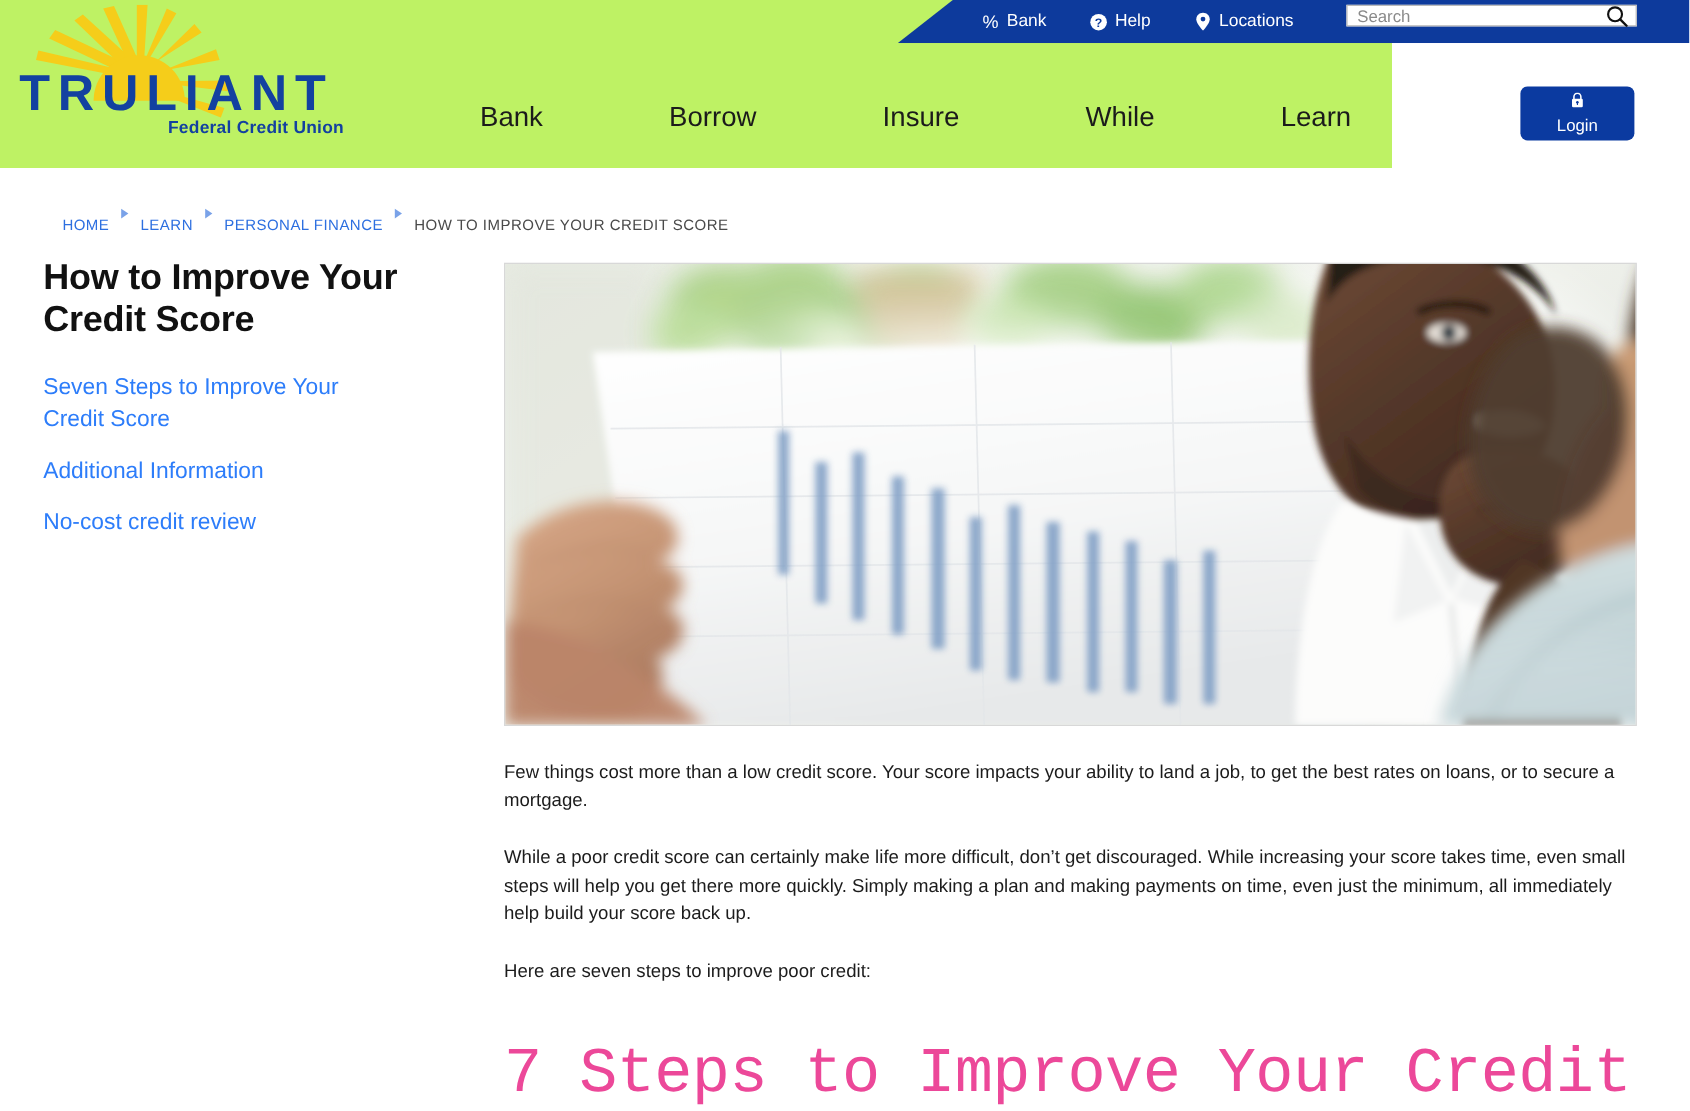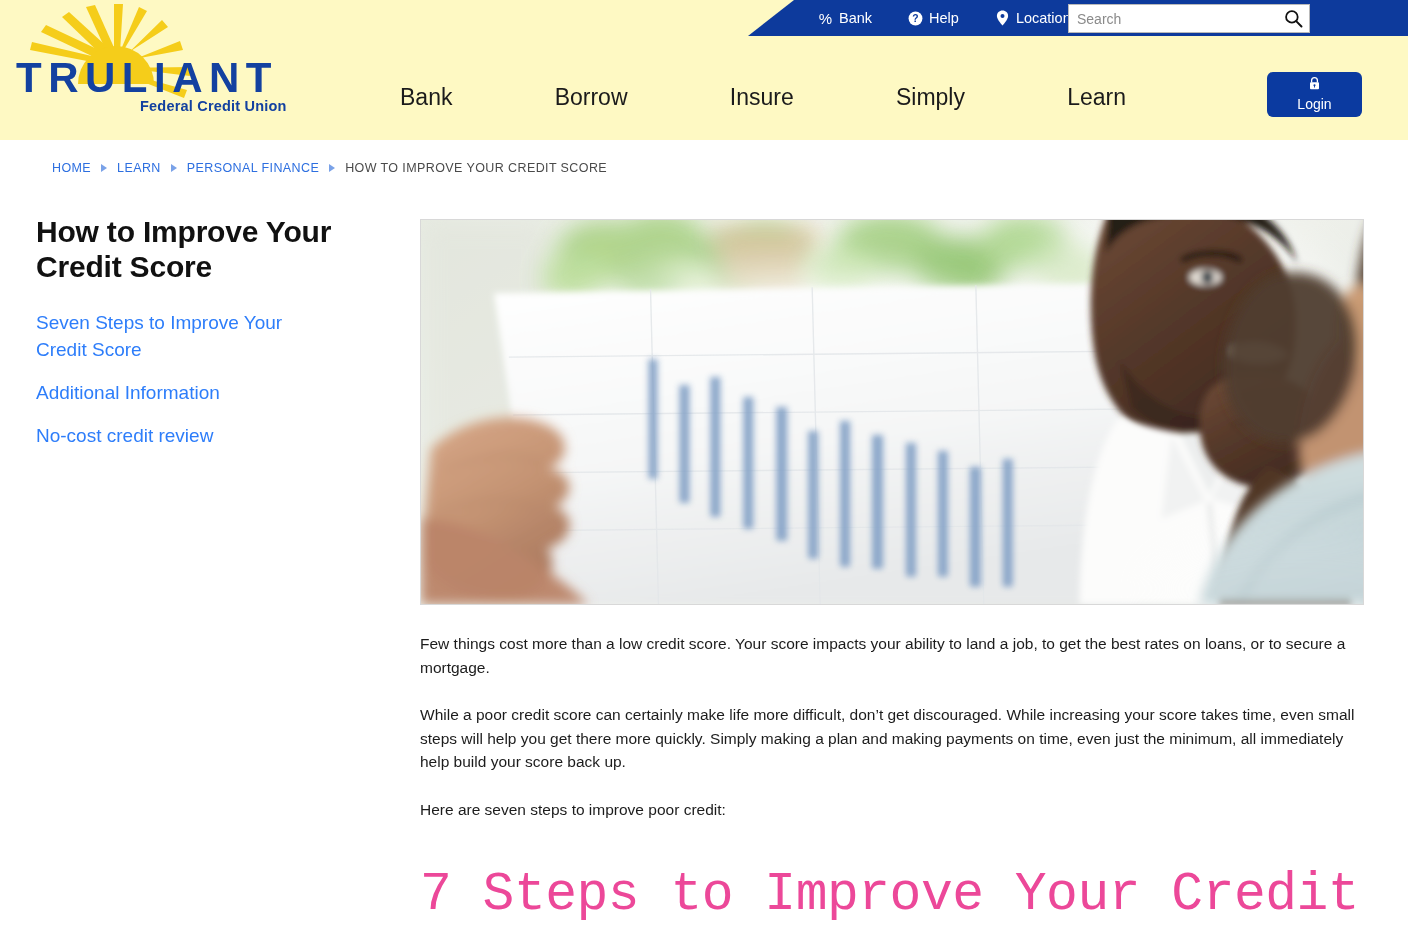--- a/index.html
+++ b/index.html
@@ -57,22 +57,22 @@
   .pct-icon {
     font-size: 15px;
     line-height: 1;
     color: #ffffff;
     font-weight: 400;
   }
 
   
   .search-wrap {
     position: absolute;
-    top: 4px; left: 1068px;
-    width: 242px; height: 29px;
+    top: 4px; left: 1122px;
+    width: 242px; height: 18px;
     background: #ffffff;
     border: 1px solid #b9b9b9;
     display: flex;
     align-items: center;
   }
   .search-input {
     border: 0;
     outline: none;
     flex: 1 1 auto;
     height: 100%;
@@ -88,22 +88,22 @@
     width: 32px; height: 100%;
     display: flex; align-items: center; justify-content: center;
     cursor: pointer;
     padding: 0;
   }
 
   
   .header {
     position: absolute;
     top: 0; left: 0;
-    width: 1408px; height: 140px;
-    background: #fef9c3;
+    width: 1160px; height: 140px;
+    background: #bef264;
     z-index: 3;
   }
   .logo {
     position: absolute;
     left: 10px; top: 4px;
     width: 290px; height: 115px;
     cursor: pointer;
   }
   .logo svg { display: block; }
 
@@ -155,20 +155,21 @@
     font-size: 12.5px;
     letter-spacing: 0.4px;
     z-index: 2;
   }
   .crumb {
     color: #2d6fe0;
     text-decoration: none;
     text-transform: uppercase;
     cursor: pointer;
     white-space: nowrap;
+    margin-top: 20px;
   }
   .crumb.current {
     color: #4a4a4a;
     cursor: default;
   }
   .crumb-sep {
     display: inline-block;
     margin: 0 10px;
     width: 0; height: 0;
     border-left: 6px solid #7aa2e8;
@@ -279,21 +280,21 @@
     </svg>
   </a>
 
   <nav class="main-nav">
     <a class="nav-item" href="#">Bank</a>
     <span class="nav-spacer"></span>
     <a class="nav-item" href="#">Borrow</a>
     <span class="nav-spacer"></span>
     <a class="nav-item" href="#">Insure</a>
     <span class="nav-spacer"></span>
-    <a class="nav-item" href="#">Simply</a>
+    <a class="nav-item" href="#">While</a>
     <span class="nav-spacer"></span>
     <a class="nav-item" href="#">Learn</a>
   </nav>
 
   <button class="login-btn">
     <span style="display:inline-flex;">
       <svg width="11" height="13" viewBox="0 0 11 13" xmlns="http://www.w3.org/2000/svg" aria-hidden="true">
         <path d="M2.6,5.4 V3.6 A2.9,2.9 0 0 1 8.4,3.6 V5.4" fill="none" stroke="#ffffff" stroke-width="1.3"></path>
         <rect x="1" y="5.3" width="9" height="7" rx="1" fill="#ffffff"></rect>
         <circle cx="5.5" cy="8.3" r="1.05" fill="#0b3aa0"></circle>

